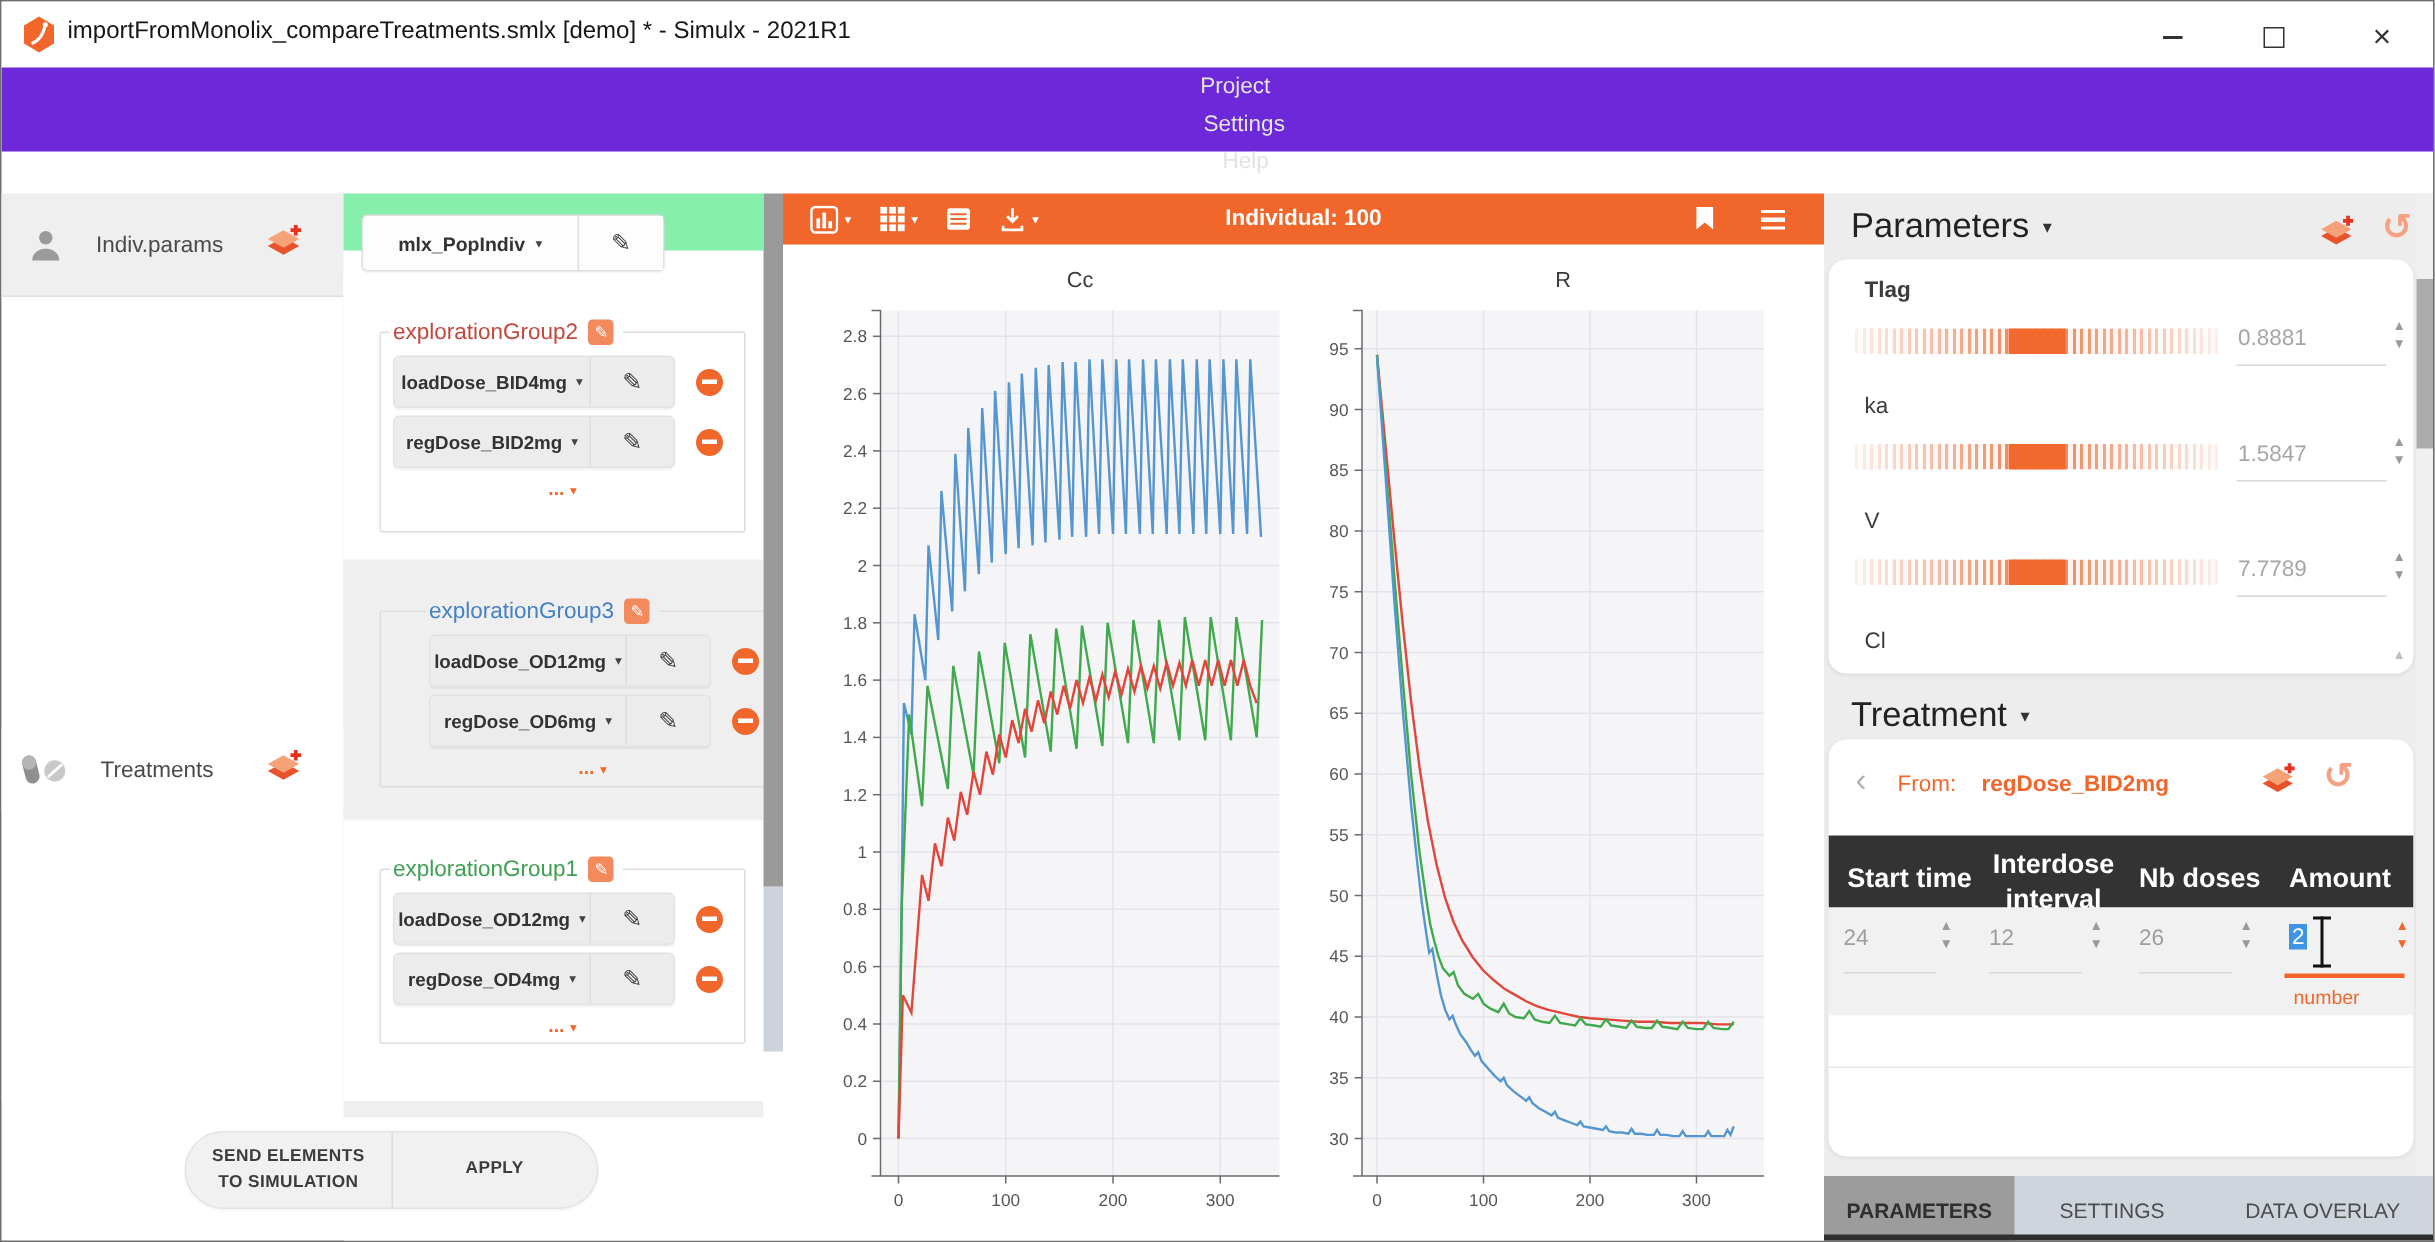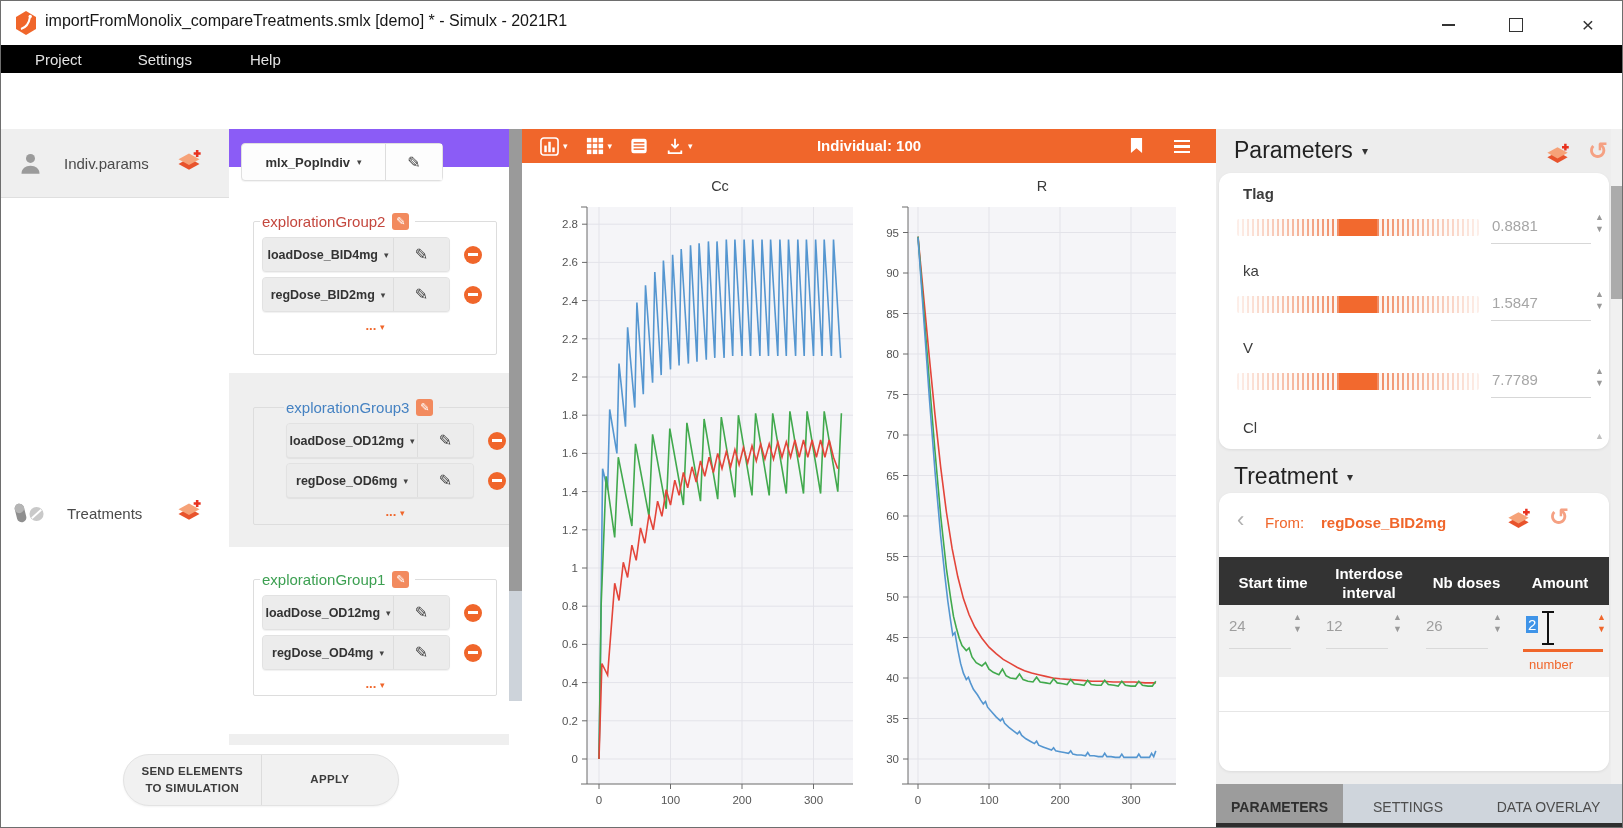--- a/index.html
+++ b/index.html
@@ -4,21 +4,21 @@
 <style>
   html,body{margin:0;padding:0;background:#888;}
   #app{position:relative;width:1623px;height:828px;background:#fff;overflow:hidden;
        font-family:"Liberation Sans","DejaVu Sans",sans-serif;border:1px solid #6e6e6e;box-sizing:border-box;}
   .abs{position:absolute;}
   
   #titlebar{left:0;top:0;width:100%;height:44px;background:#fff;}
   #title-text{left:44px;top:11px;font-size:16px;color:#161616;}
   .winbtn{top:14px;width:34px;height:20px;display:flex;align-items:center;justify-content:center;}
   
-  #menubar{left:0;top:44px;width:100%;height:28px;background:#000000;display:flex;align-items:center;}
+  #menubar{left:0;top:44px;width:100%;height:56px;background:#6d28d9;display:flex;align-items:center;flex-direction:column;}
   .menu-item{color:#e3e3e3;font-size:15px;margin-left:24px;padding:4px 10px;cursor:default;}
   
   #tabbar{left:0;top:88px;width:100%;height:40px;background:#5a5a5a;display:flex;align-items:stretch;}
   .navtab{color:#fff;font-size:15px;display:flex;align-items:center;padding:0 23px;}
   .navtab.active{background:#f0662b;}
   #home-btn{width:52px;display:flex;align-items:center;justify-content:center;}
   
   #sidebar{left:0;top:128px;width:228px;height:605px;background:#fff;border-right:1px solid #ddd;}
   .siderow{position:absolute;left:0;width:228px;display:flex;align-items:center;}
   .sidelabel{font-size:15px;color:#4a4a4a;}
@@ -59,21 +59,21 @@
   .pslider{position:absolute;width:242px;height:17px;border-radius:2px;
      background:linear-gradient(90deg,rgba(255,255,255,.88),rgba(255,255,255,.12) 42%,rgba(255,255,255,.12) 58%,rgba(255,255,255,.88)),
          repeating-linear-gradient(90deg,#ee7c4f 0 2px,#fbf3ee 2px 5px);}
   .pslider .handle{position:absolute;left:calc(50% - 19px);top:0;width:38px;height:100%;background:#f2692e;}
   .pvalue{position:absolute;font-size:15px;color:#a6a6a6;}
   .pline{position:absolute;height:1px;background:#d7d7d7;width:100px;}
   .spin{position:absolute;display:flex;flex-direction:column;gap:3px;}
   .spin i{font-style:normal;font-size:9px;line-height:9px;color:#9a9a9a;}
   .spin.or i{color:#f0662b;}
   
-  .thead{position:absolute;background:#333;color:#fff;font-weight:bold;font-size:15px;}
+  .thead{position:absolute;background:#333;color:#fff;font-weight:bold;font-size:18px;}
   .thcell{position:absolute;text-align:center;line-height:1.25;}
   .tval{position:absolute;font-size:15px;color:#9e9e9e;}
   .vline{position:absolute;height:1px;background:#d9d9d9;}
   .sel2{background:#3f94e8;color:#fff;padding:0 2px;font-size:15px;}
   
   #ftabs{position:absolute;left:0;top:655px;width:408px;height:45px;background:#cfd5dc;display:flex;}
   .ftab{display:flex;align-items:center;justify-content:center;font-size:14px;color:#4d4d4d;}
   .ftab.active{background:#9c9c9c;color:#2f2f2f;font-weight:bold;}
   
   #pillgroup{left:122px;top:753px;width:274px;height:50px;background:#f1f1f1;border:1px solid #e3e3e3;border-radius:26px;display:flex;box-shadow:0 1px 2px rgba(0,0,0,.05);}
@@ -140,21 +140,21 @@
         <svg viewBox="0 0 24 24" width="28" height="28">
           <path d="M3 14.5l9 5 9-5-9-5z" fill="#e8532c"></path>
             <path d="M3 10.5l9 5 9-5-9-5z" fill="#f6a278"></path>
           <path d="M19 2.5v6M16 5.5h6" stroke="#e8321f" stroke-width="2.2"></path>
         </svg>
       </span>
     </div>
   </div>
 
   <div class="abs" id="midpanel">
-    <div class="gsection" style="top:0;height:38px;background:#8b5cf6;">
+    <div class="gsection" style="top:0;height:38px;background:#86efac;">
       <div id="selectorbox">
         <div class="lab">
             <span>mlx_PopIndiv</span>
             <span class="caret">▾</span>
           </div>
         <div class="pbtn" style="background:#fdfdfd;">
             <span>✎</span>
           </div>
       </div>
     </div>

